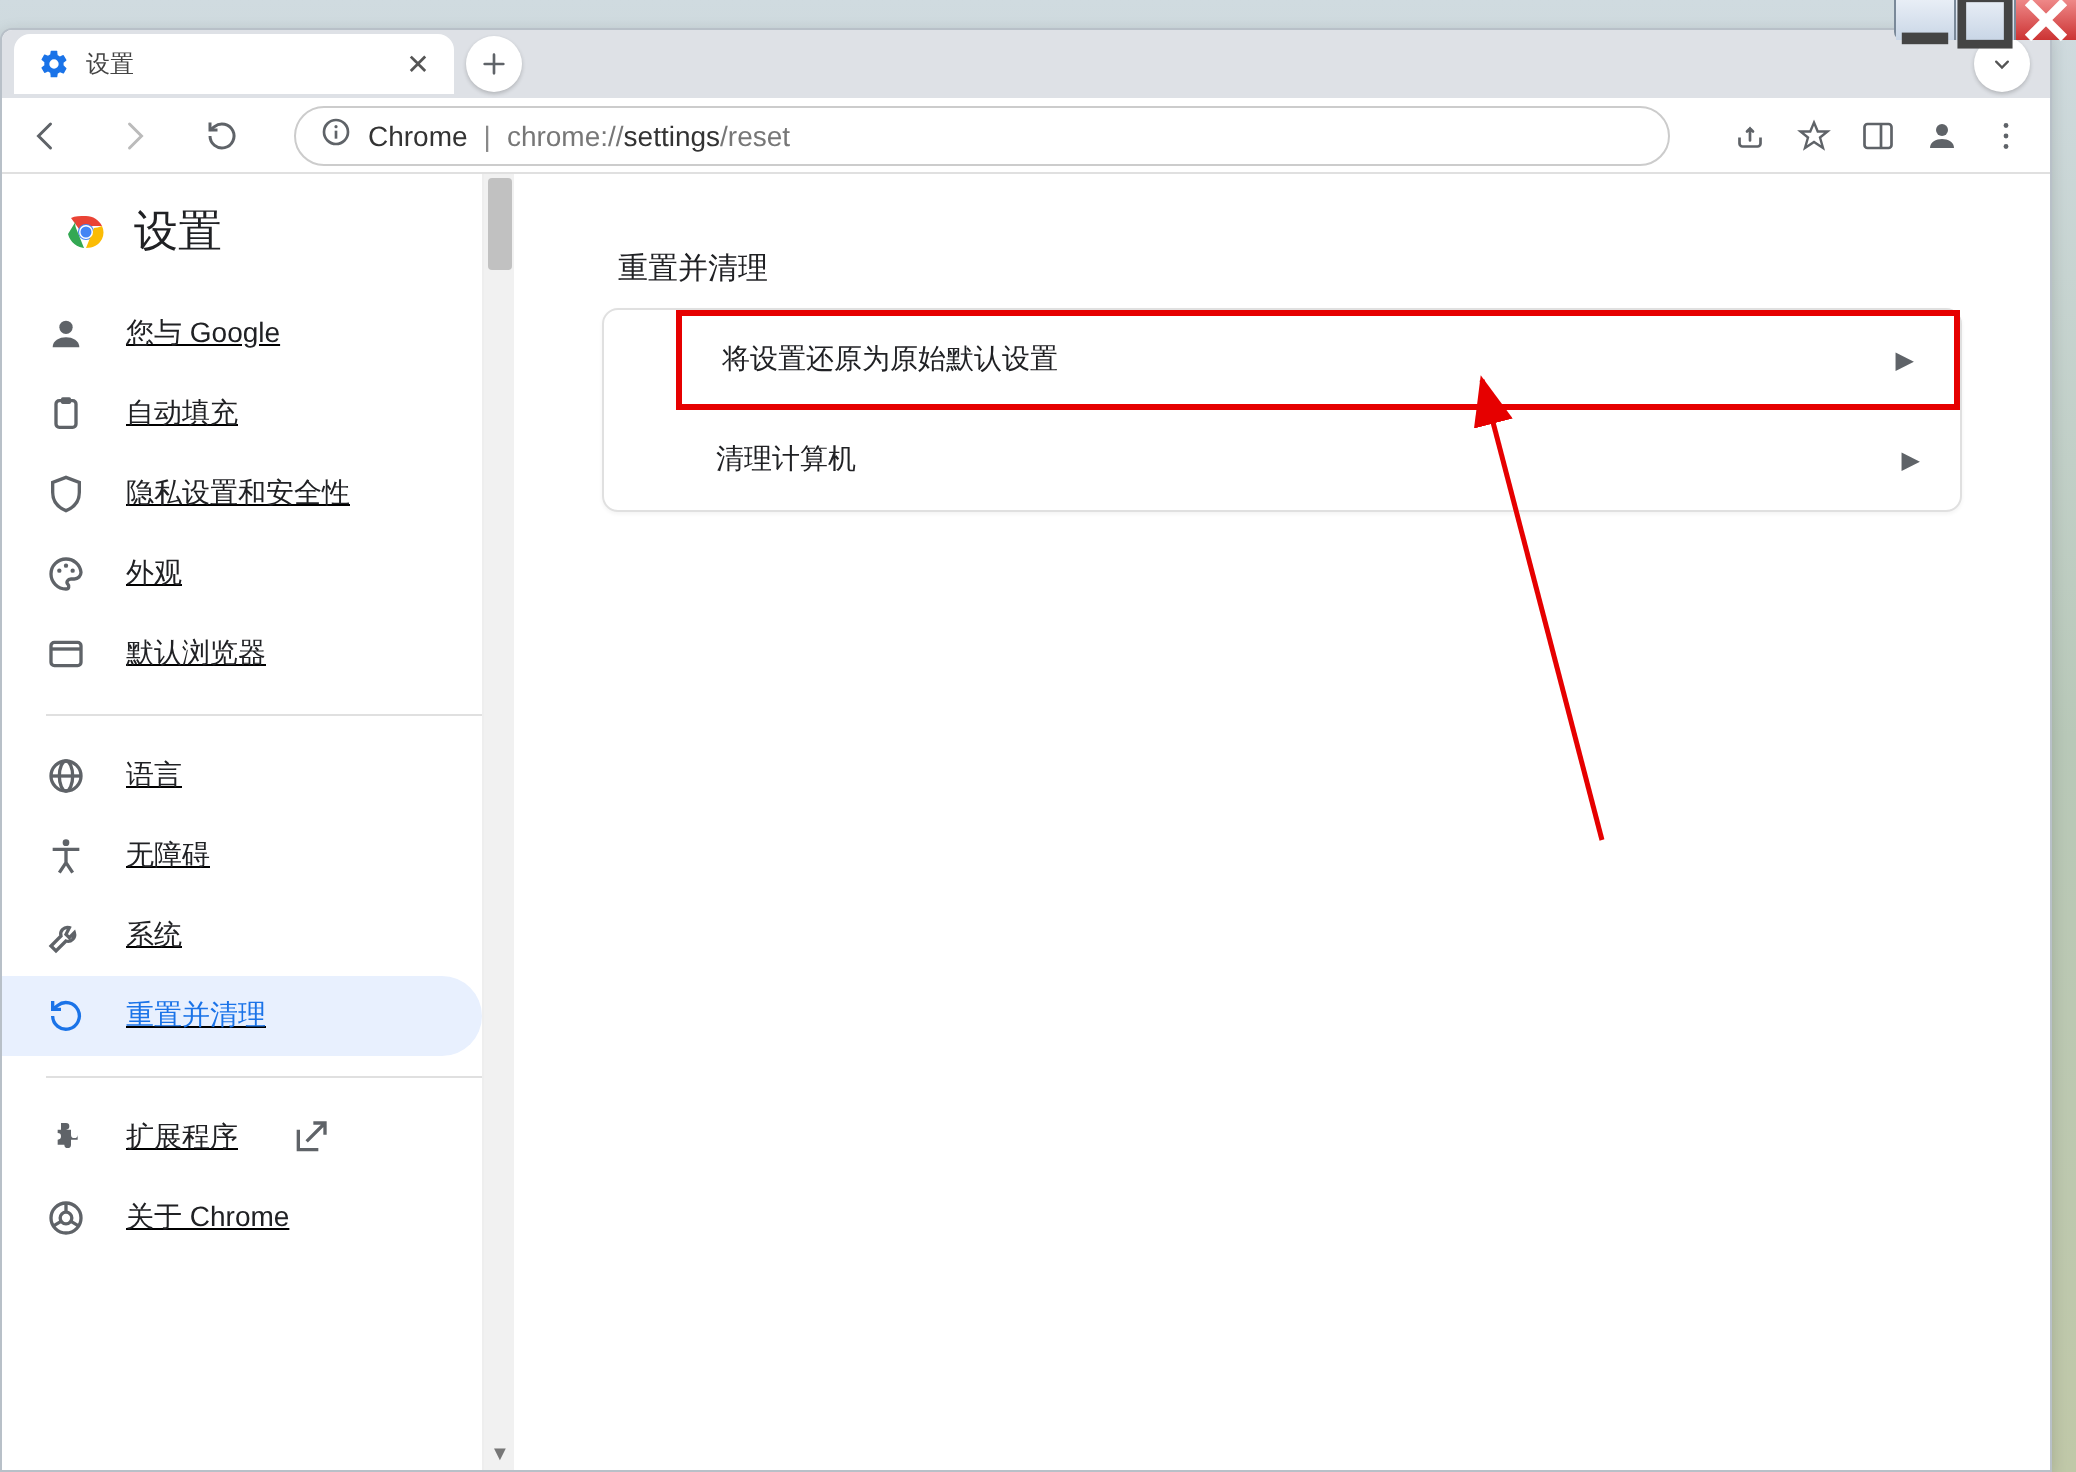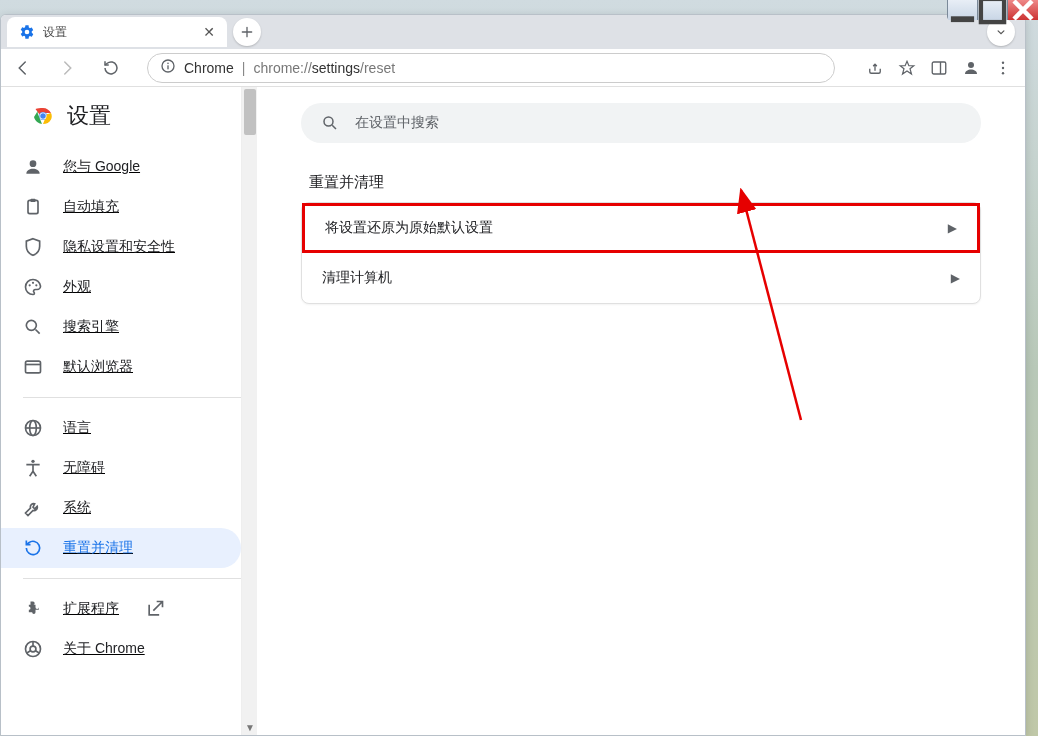--- a/index.html
+++ b/index.html
@@ -103,20 +103,21 @@
   .settings-search {
     width:680px; height:40px; border-radius:40px; background:#f1f3f4; display:flex; align-items:center;
     padding:0 20px; gap:16px; color:#5f6368; font-size:14px;
   }
   .settings-search svg { width:18px;height:18px; }
 
   .section-title { font-size:15px; color:#202124; margin:30px 0 10px 0; padding-left:8px; }
   .card {
     width:680px; margin:0 auto; background:#fff; border:1px solid #e0e0e0; border-radius:8px;
     box-shadow: 0 1px 2px rgba(0,0,0,0.05);
+    padding-left: 36px;
   }
   .section-wrap{ width:680px; margin:0 auto;}
   .card-row {
     display:flex; align-items:center; justify-content:space-between; height:50px; padding:0 20px;
     border-bottom:1px solid #eee; font-size:14px; color:#202124;
   }
   .card-row:last-child { border-bottom:none; }
   .card-row.highlight { border:3px solid #e60000; }
   .row-caret { color:#5f6368; font-size:12px; }
 
@@ -278,27 +279,20 @@
         <svg viewBox="0 0 24 24">
             <path d="M12 3a9 9 0 1 0 0 18c2 0 2-2 1-3-1-1 0-3 2-3h2a4 4 0 0 0 4-4 9 9 0 0 0-9-8z" fill="none" stroke="currentColor" stroke-width="2"></path>
             <circle cx="8" cy="10" r="1.3" fill="currentColor"></circle>
             <circle cx="12" cy="7" r="1.3" fill="currentColor"></circle>
             <circle cx="16" cy="10" r="1.3" fill="currentColor"></circle>
           </svg>
         <span>外观</span>
       </div>
       <div class="side-item">
         <svg viewBox="0 0 24 24">
-            <circle cx="10" cy="10" r="6" fill="none" stroke="currentColor" stroke-width="2"></circle>
-            <line x1="15" y1="15" x2="20" y2="20" stroke="currentColor" stroke-width="2"></line>
-          </svg>
-        <span>搜索引擎</span>
-      </div>
-      <div class="side-item">
-        <svg viewBox="0 0 24 24">
             <rect x="3" y="5" width="18" height="14" rx="2" fill="none" stroke="currentColor" stroke-width="2"></rect>
             <line x1="3" y1="9" x2="21" y2="9" stroke="currentColor" stroke-width="2"></line>
           </svg>
         <span>默认浏览器</span>
       </div>
 
       <div class="side-sep"></div>
 
       <div class="side-item">
         <svg viewBox="0 0 24 24">
@@ -351,29 +345,20 @@
       </div>
     </div>
 
     <div class="scrollbar-track content-scroll">
       <div class="scrollbar-arrow up">▲</div>
       <div class="scrollbar-thumb"></div>
       <div class="scrollbar-arrow down">▼</div>
     </div>
 
     <div class="main">
-      <div class="search-wrap">
-        <div class="settings-search">
-          <svg viewBox="0 0 24 24">
-              <circle cx="10" cy="10" r="6" fill="none" stroke="currentColor" stroke-width="2"></circle>
-              <line x1="15" y1="15" x2="20" y2="20" stroke="currentColor" stroke-width="2"></line>
-            </svg>
-          <span>在设置中搜索</span>
-        </div>
-      </div>
 
       <div class="section-wrap">
         <div class="section-title">重置并清理</div>
       </div>
 
       <div class="card">
         <div class="card-row highlight">
           <span>将设置还原为原始默认设置</span>
           <span class="row-caret">▶</span>
         </div>

